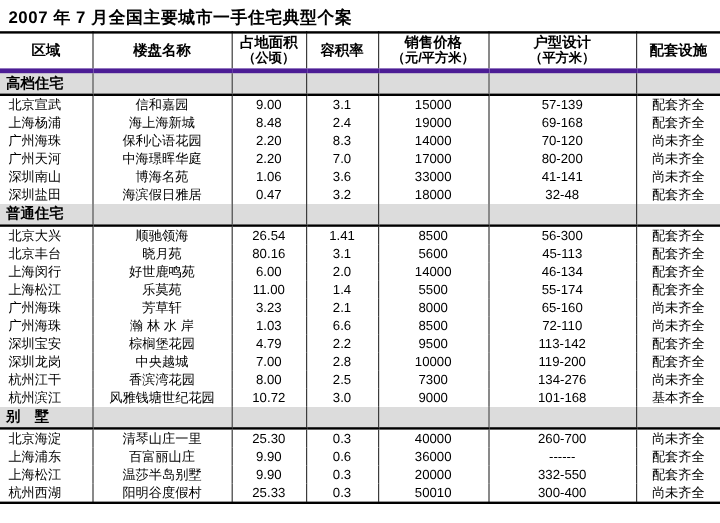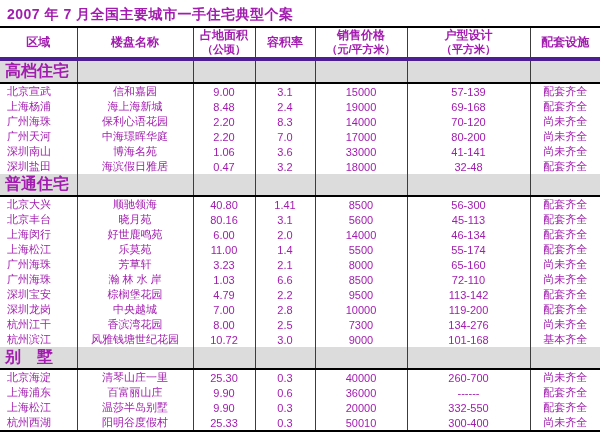--- a/index.html
+++ b/index.html
@@ -1,20 +1,20 @@
 <!DOCTYPE html>
 <html><head>
 <meta charset="utf-8">
 <style>
   html,body{margin:0;padding:0;background:#fff;}
   .page{
     width:600px;height:436px;
     background:#fff;
     font-family:"Liberation Sans","DejaVu Sans",sans-serif;
-    color:#a21caf;
+    color:#000000;
     overflow:hidden;
     box-sizing:border-box;
   }
   .title{
     font-size:14px;
     font-weight:bold;
     padding:5px 0 3px 7px;
     letter-spacing:0.5px;
     height:18px;
     line-height:18px;
@@ -47,21 +47,21 @@
   }
   thead th .sub{
     font-size:11px;
     font-weight:bold;
     display:block;
   }
   tr.section-row td{
     height:17px;
     background:#dcdcdc;
     border-bottom:2px solid #000;
-    font-size:16px;
+    font-size:12px;
     margin-left:40px;
   }
   tr.section-row td:first-child{
     font-weight:bold;
     text-align:left;
     padding-left:5px;
   }
   tr.data-row td{
     height:15px;
     font-size:11px;
@@ -167,21 +167,21 @@
           <td></td>
           <td></td>
           <td></td>
           <td></td>
           <td></td>
           <td></td>
         </tr>
         <tr class="data-row">
           <td>北京大兴</td>
           <td>顺驰领海</td>
-          <td>40.80</td>
+          <td>26.54</td>
           <td>1.41</td>
           <td>8500</td>
           <td>56-300</td>
           <td>配套齐全</td>
         </tr>
         <tr class="data-row">
           <td>北京丰台</td>
           <td>晓月苑</td>
           <td>80.16</td>
           <td>3.1</td>

